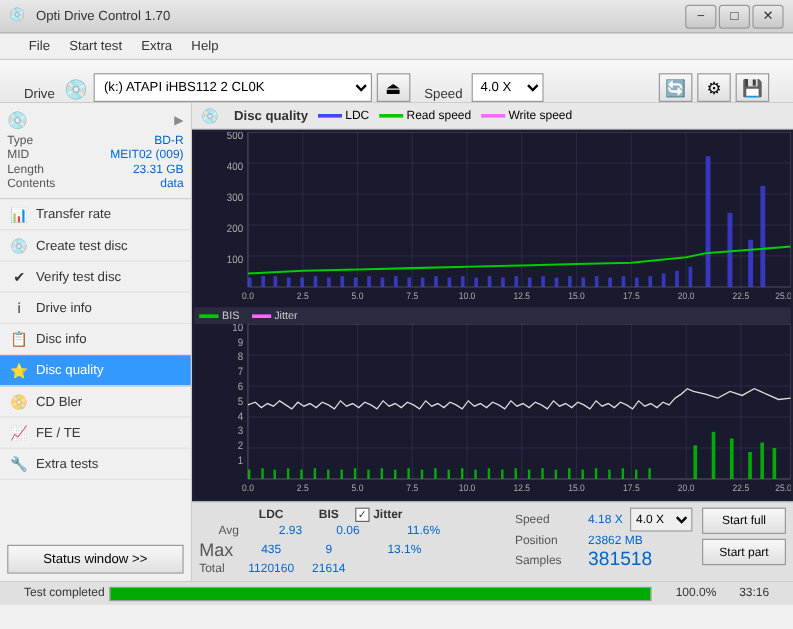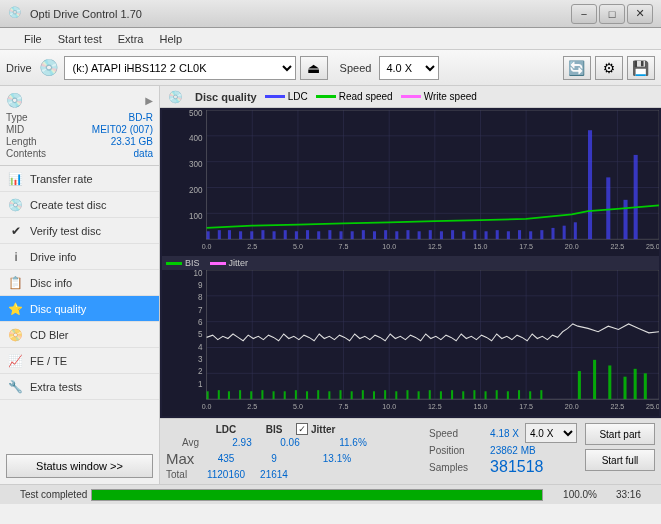--- a/index.html
+++ b/index.html
@@ -10,21 +10,21 @@
     .title-bar-icon { width: 16px; height: 16px; margin-right: 6px; }
     .title-bar-title { flex: 1; font-size: 11px; color: #333; }
     .title-bar-controls { display: flex; gap: 2px; }
     .title-bar-btn { width: 26px; height: 20px; background: linear-gradient(to bottom, #e8e8e8, #c8c8c8); border: 1px solid #999; border-radius: 3px; cursor: pointer; font-size: 11px; display: flex; align-items: center; justify-content: center; color: #333; }
 
     
     .menu-bar { background: #f0f0f0; height: 22px; display: flex; align-items: center; padding: 0 16px; border-bottom: 1px solid #ccc; }
     .menu-item { padding: 2px 8px; cursor: pointer; font-size: 11px; color: #333; }
 
     
-    .toolbar { background: linear-gradient(to bottom, #f8f8f8, #e8e8e8); height: 36px; display: flex; align-items: center; padding: 0 6px; border-bottom: 1px solid #ccc; gap: 4px; }
+    .toolbar { background: linear-gradient(to bottom, #f8f8f8, #e8e8e8); height: 36px; display: flex; align-items: flex-end; padding: 0 20px; border-bottom: 1px solid #ccc; gap: 4px; }
     .toolbar-label { font-size: 11px; color: #333; margin-right: 4px; }
     .toolbar-drive-select { height: 24px; width: 232px; background: white; border: 1px solid #999; font-size: 11px; padding: 0 4px; }
     .toolbar-btn { width: 28px; height: 24px; background: linear-gradient(to bottom, #f8f8f8, #e0e0e0); border: 1px solid #999; cursor: pointer; display: flex; align-items: center; justify-content: center; font-size: 14px; }
     .speed-label { font-size: 11px; color: #333; margin-left: 8px; margin-right: 4px; }
     .speed-select { height: 24px; width: 60px; background: white; border: 1px solid #999; font-size: 11px; padding: 0 2px; }
     .toolbar-spacer { flex: 1; }
 
     
     .main-layout { display: flex; height: calc(524px - 28px - 22px - 36px - 22px - 20px); }
 
@@ -115,21 +115,21 @@
 
     <div class="disc-panel">
       <div class="disc-header">
         <span style="font-size:14px;">💿</span>
         <span style="font-size:10px;color:#888;">▶</span>
       </div>
       <div class="disc-grid">
         <span class="disc-key">Type</span>
         <span class="disc-val">BD-R</span>
         <span class="disc-key">MID</span>
-        <span class="disc-val">MEIT02 (007)</span>
+        <span class="disc-val">MEIT02 (009)</span>
         <span class="disc-key">Length</span>
         <span class="disc-val">23.31 GB</span>
         <span class="disc-key">Contents</span>
         <span class="disc-val">data</span>
       </div>
     </div>
 
     <div class="nav-item">
       <span class="nav-item-icon">📊</span>
       <span>Transfer rate</span>
@@ -451,22 +451,22 @@
           <span style="font-size:10px; color:#555; width:55px;">Position</span>
           <span style="font-size:10px; color:#0066cc;">23862 MB</span>
         </div>
         <div style="display:flex; gap:6px; align-items:center;">
           <span style="font-size:10px; color:#555; width:55px;">Samples</span>
           <span style="font-size:16px; color:#0066cc;">381518</span>
         </div>
       </div>
 
       <div style="display:flex; flex-direction:column; gap:4px;">
+        <button class="start-btn">Start full</button>
         <button class="start-btn">Start part</button>
-        <button class="start-btn">Start full</button>
       </div>
     </div>
 
   </div>
 </div>
 
 <div class="progress-bar-container" style="height:20px; background:#e0e0e0; border-top:1px solid #ccc; display:flex; align-items:center; padding:0 20px; gap:4px;">
   <span class="status-text">Test completed</span>
   <div class="progress-track" style="flex:1; height:12px; background:#fff; border:1px solid #999;">
     <div class="progress-fill" id="progress-fill" style="height: 100%; background: rgb(0, 170, 0); width: 100%;"></div>

